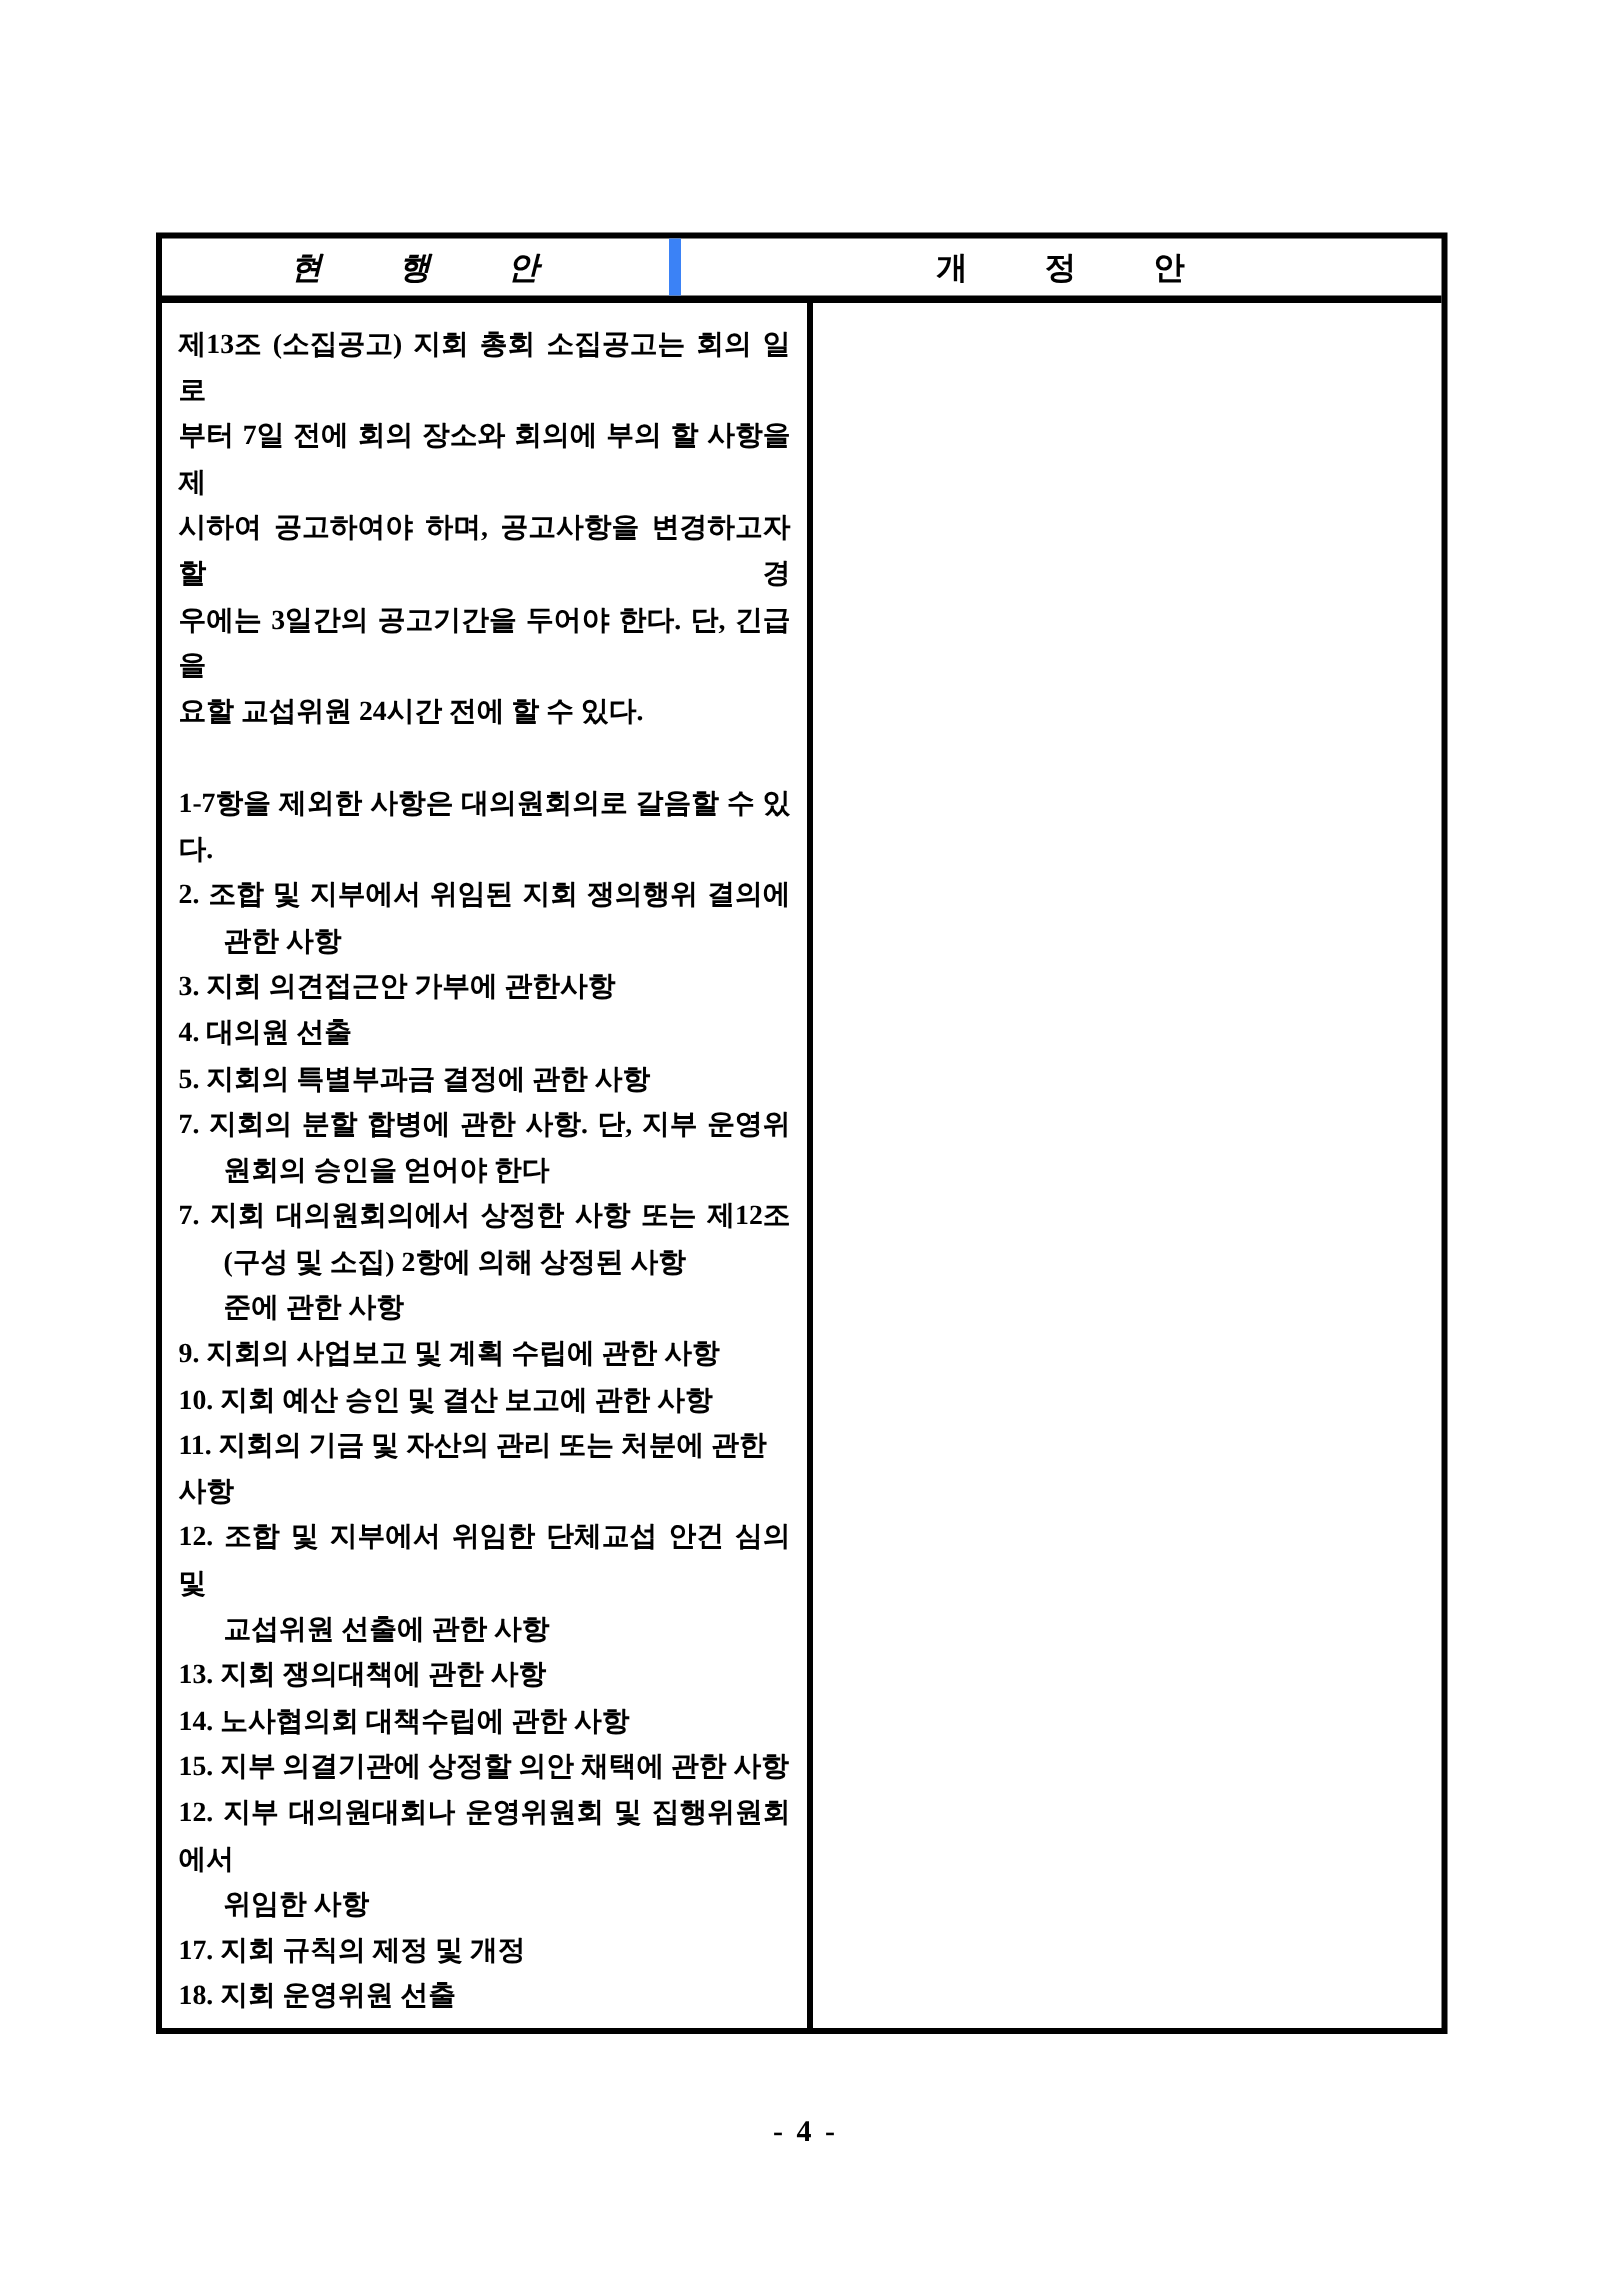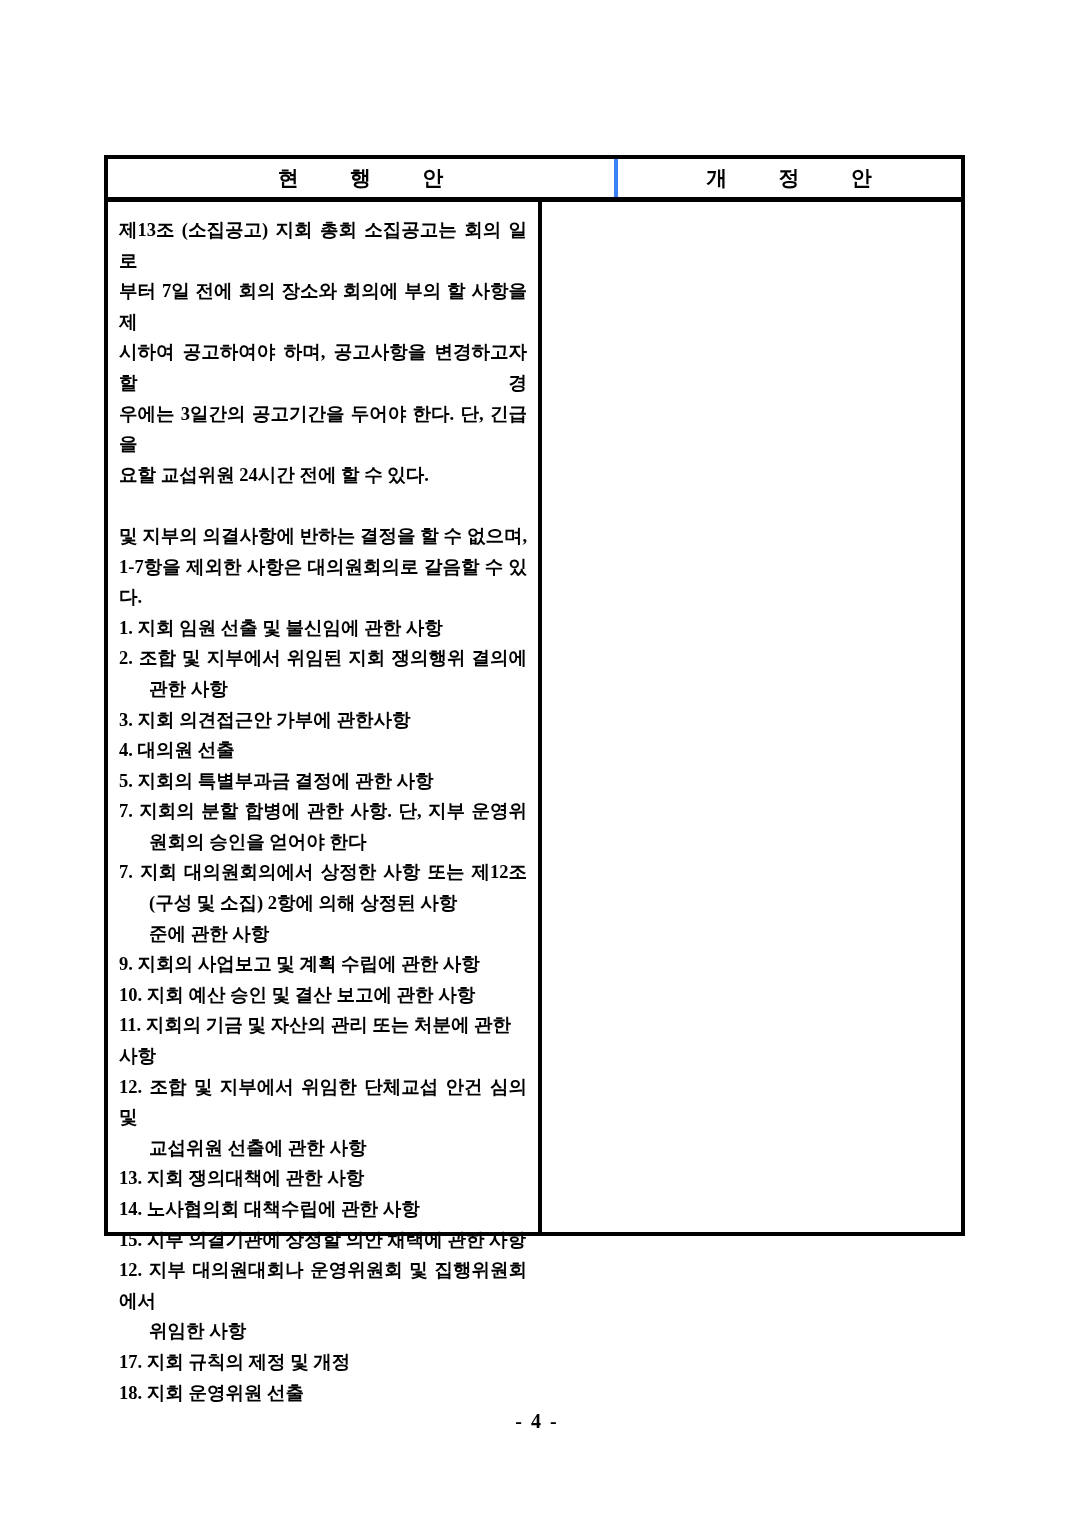--- a/index.html
+++ b/index.html
@@ -36,27 +36,28 @@
     display: flex;
     align-items: center;
     justify-content: center;
     font-size: 21px;
     font-weight: bold;
     word-spacing: 2.1em;
     box-sizing: border-box;
     letter-spacing: 1px;
   }
   .th.col-left {
-    width: 510px;
-    border-right: 4px solid #3b82f6;
+    width: 346px;
+    border-right: 8px solid #3b82f6;
+    font-style: italic;
   }
   .th.col-right { flex: 1; }
   .tbody {
     display: flex;
-    height: 1030px;
+    height: 1150px;
   }
   .td {
     box-sizing: border-box;
   }
   .td.col-left {
     width: 434px;
     border-right: 4px solid #000000;
     padding: 13px 11px 8px 11px;
   }
   .td.col-right { flex: 1; }
@@ -97,23 +98,21 @@
     </div>
 
     <div class="tbody">
       <div class="td col-left">
           <div class="line justify"><span class="article-title">제13조 (소집공고)</span> 지회 총회 소집공고는 회의 일로</div>
           <div class="line justify">부터 7일 전에 회의 장소와 회의에 부의 할 사항을 제</div>
           <div class="line justify">시하여 공고하여야 하며, 공고사항을 변경하고자 할 경</div>
           <div class="line justify">우에는 3일간의 공고기간을 두어야 한다. 단, 긴급을</div>
           <div class="line">요할 교섭위원 24시간 전에 할 수 있다.</div>
           <div class="line blank">&nbsp;</div>
-          <div class="line justify">및 지부의 의결사항에 반하는 결정을 할 수 없으며,</div>
           <div class="line justify">1-7항을 제외한 사항은 대의원회의로 갈음할 수 있다.</div>
-          <div class="line">1. 지회 임원 선출 및 불신임에 관한 사항</div>
           <div class="line justify">2. 조합 및 지부에서 위임된 지회 쟁의행위 결의에</div>
           <div class="line indent">관한 사항</div>
           <div class="line">3. 지회 의견접근안 가부에 관한사항</div>
           <div class="line">4. 대의원 선출</div>
           <div class="line">5. 지회의 특별부과금 결정에 관한 사항</div>
           <div class="line justify">7. 지회의 분할 합병에 관한 사항. 단, 지부 운영위</div>
           <div class="line indent">원회의 승인을 얻어야 한다</div>
           <div class="line justify">7. 지회 대의원회의에서 상정한 사항 또는 제12조</div>
           <div class="line indent">(구성 및 소집) 2항에 의해 상정된 사항</div>
           <div class="line indent">준에 관한 사항</div>

